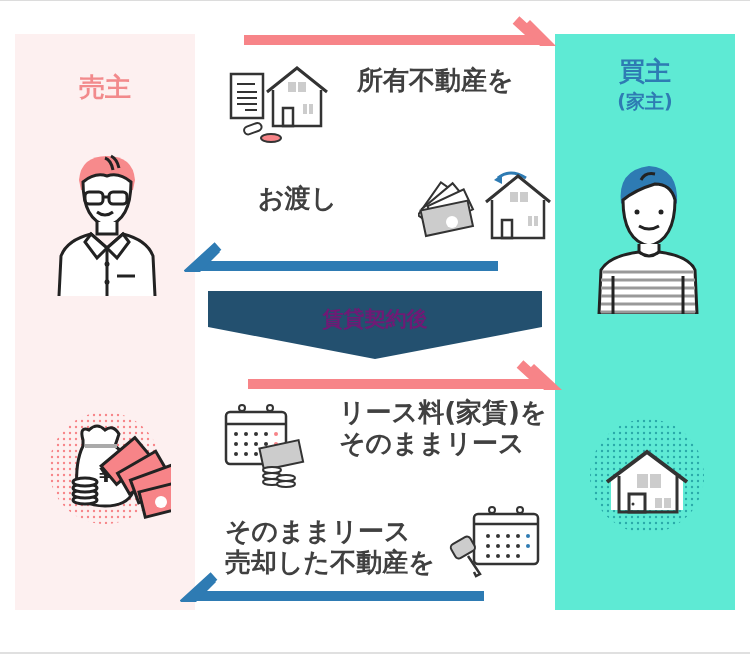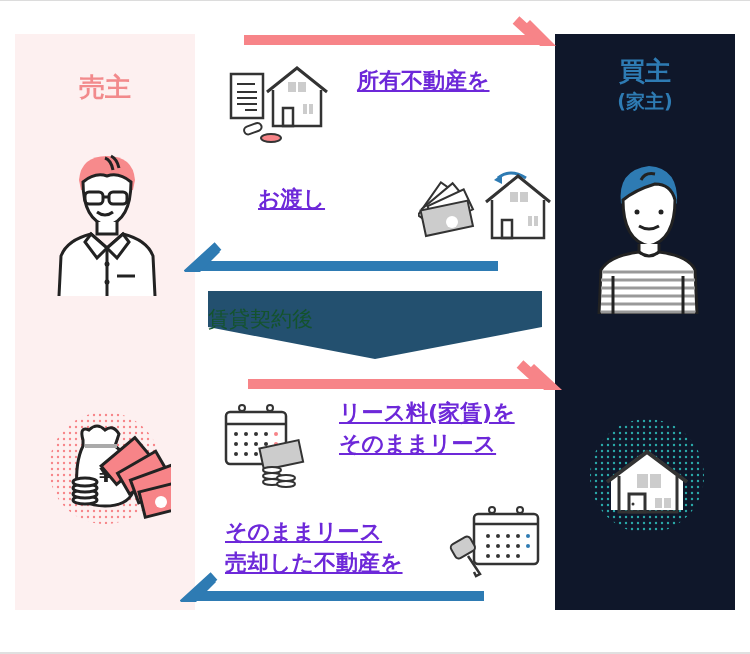--- a/index.html
+++ b/index.html
@@ -2,29 +2,29 @@
 <html><head>
 <meta charset="utf-8">
 <style>
   * { margin:0; padding:0; box-sizing:border-box; }
   html, body { width:750px; height:654px; background:#ffffff; overflow:hidden; }
   body { position:relative; font-family:"DejaVu Sans", sans-serif; color:#333; }
   .topline { position:absolute; left:0; top:0; width:750px; height:1px; background:#dcdcdc; }
   .bottomline { position:absolute; left:0; top:652px; width:750px; height:2px; background:#e0e0e0; }
   .col { position:absolute; top:34px; height:576px; }
   .col-seller { left:15px; width:180px; background:#fdf0f0;text-decoration:underline; }
-  .col-buyer { left:555px; width:180px; background:#0f172a; }
+  .col-buyer { left:555px; width:180px; background:#5eead4; }
   .role-title { position:absolute; left:0; width:100%; text-align:center; font-weight:bold; }
   .seller-title { top:36px; font-size:26px; color:#f28a8c; }
   .buyer-title { top:22px; font-size:26px; color:#2e7bb3; line-height:30px; }
   .buyer-sub { top:55px; font-size:19px; color:#2e7bb3; }
   .abs { position:absolute; }
-  .step-text { position:absolute; font-weight:bold; font-size:22px; line-height:31px; color:#6d28d9; white-space:nowrap;text-decoration:underline; }
+  .step-text { position:absolute; font-weight:bold; font-size:26px; line-height:31px; color:#404040; white-space:nowrap; }
   .banner { position:absolute; left:208px; top:291px; width:334px; height:68px; }
-  .banner-label { position:absolute; left:0; top:14px; width:100%; text-align:left; color:#14532d; font-weight:normal; font-size:21px; }
+  .banner-label { position:absolute; left:0; top:14px; width:100%; text-align:center; color:#701a75; font-weight:bold; font-size:21px; }
 </style>
 </head>
 <body>
 
 <div class="topline"></div>
 
 <div class="col col-seller">
   <div class="role-title seller-title">売主</div>
 
   <svg class="abs" style="left:30px;top:116px" width="120" height="146" viewBox="0 0 120 146">

